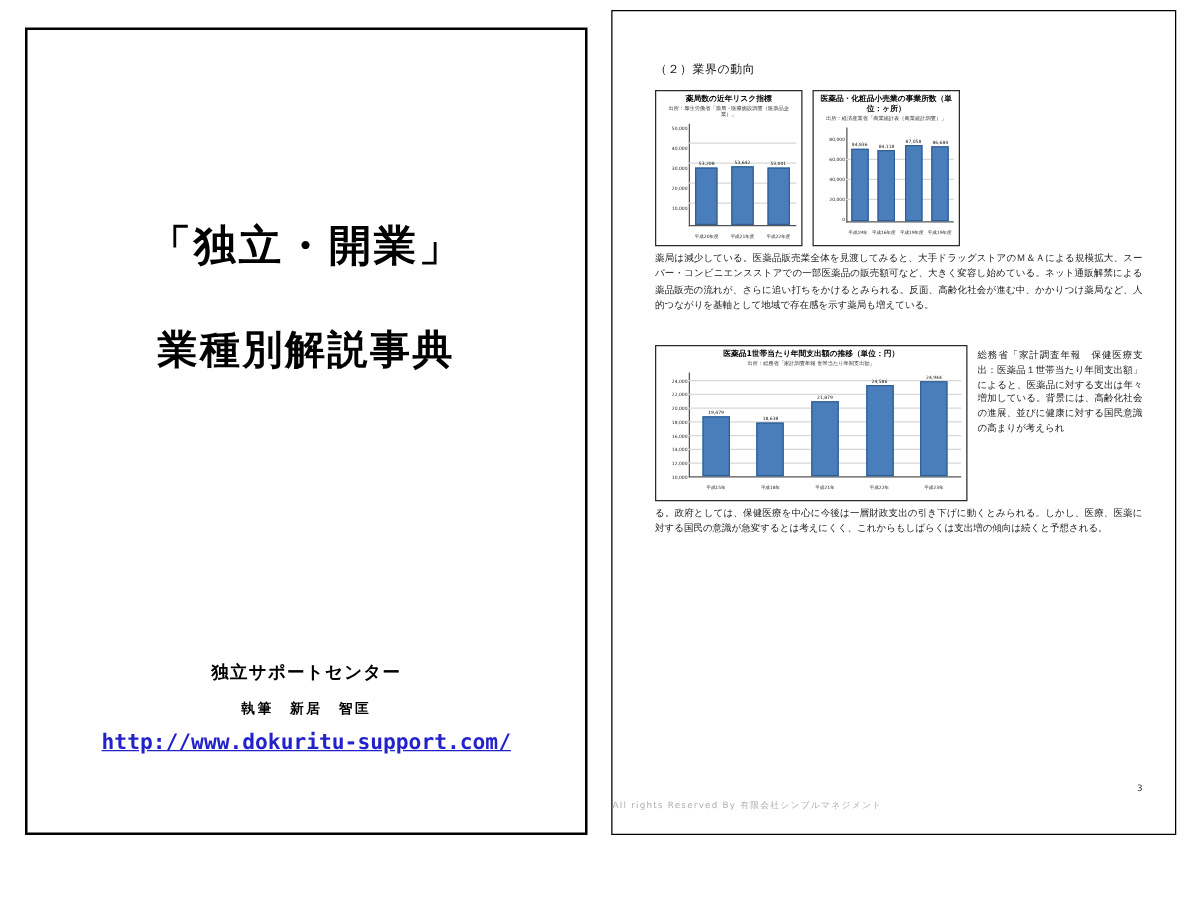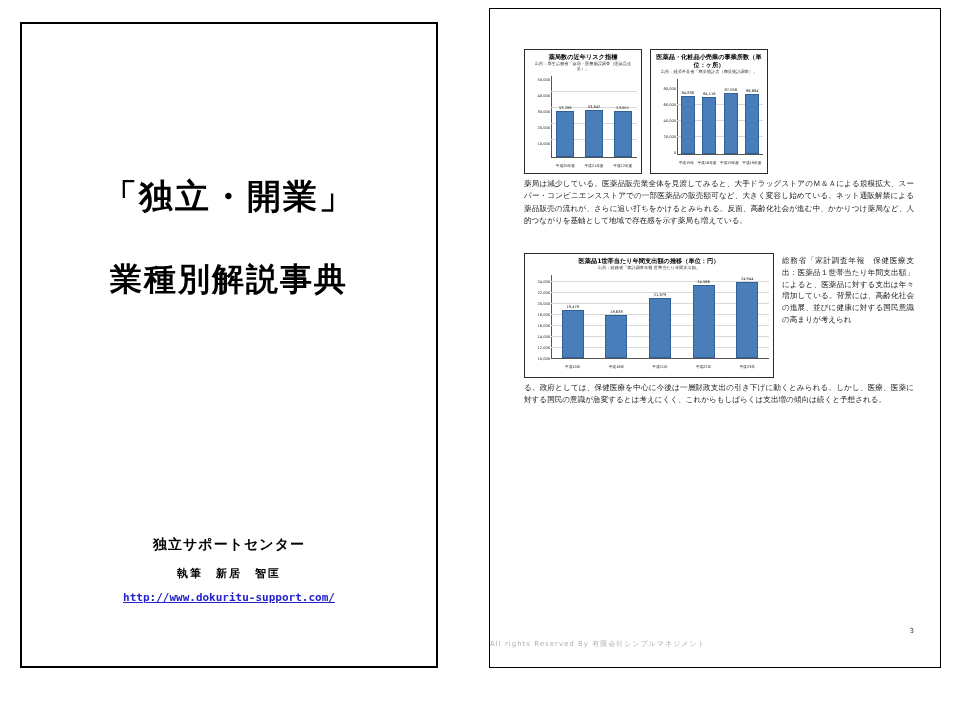--- a/index.html
+++ b/index.html
@@ -18,21 +18,21 @@
     width: 960px;
     height: 720px;
     background: #ffffff;
   }
 
   
   .page-left {
     position: absolute;
     left: 20px;
     top: 22px;
-    width: 418px;
+    width: 450px;
     height: 646px;
     border: 2px solid #000;
     background: #fff;
     box-sizing: border-box;
   }
   .cover-title-block {
     position: absolute;
     left: 0;
     top: 150px;
     width: 100%;
@@ -71,21 +71,21 @@
   .cover-author {
     font-family: "DejaVu Sans", "Liberation Sans", sans-serif;
     font-size: 11px;
     font-weight: bold;
     color: #000;
     letter-spacing: 2px;
     margin-bottom: 10px;
   }
   .cover-url {
     font-family: "DejaVu Sans Mono", "Liberation Mono", monospace;
-    font-size: 11px;
+    font-size: 17px;
     font-weight: bold;
     color: #2222cc;
     text-decoration: underline;
     letter-spacing: 0px;
   }
 
   
   .page-right {
     position: absolute;
     left: 489px;
@@ -249,20 +249,21 @@
     </div>
     <div class="cover-footer">
       <div class="cover-org">独立サポートセンター</div>
       <div class="cover-author">執筆　新居　智匡</div>
       <div class="cover-url">http://www.dokuritu-support.com/</div>
     </div>
   </div>
 
   <div class="page-right">
 
+    <div class="sec-head">（２）業界の動向</div>
 
     <div class="figure-row">
 
       <div class="figure-col">
         <div class="chartbox" style="width:118px;height:125px;">
           <div class="chart-title">薬局数の近年リスク指標</div>
           <div class="chart-sub">出所：厚生労働省「薬局・医療施設調査（医薬品企業）」</div>
           <div class="plot" style="height:98px;">
             <div class="vaxis" style="top:4px;bottom:12px;"></div>
             <div class="baseline" style="bottom:12px;"></div>

